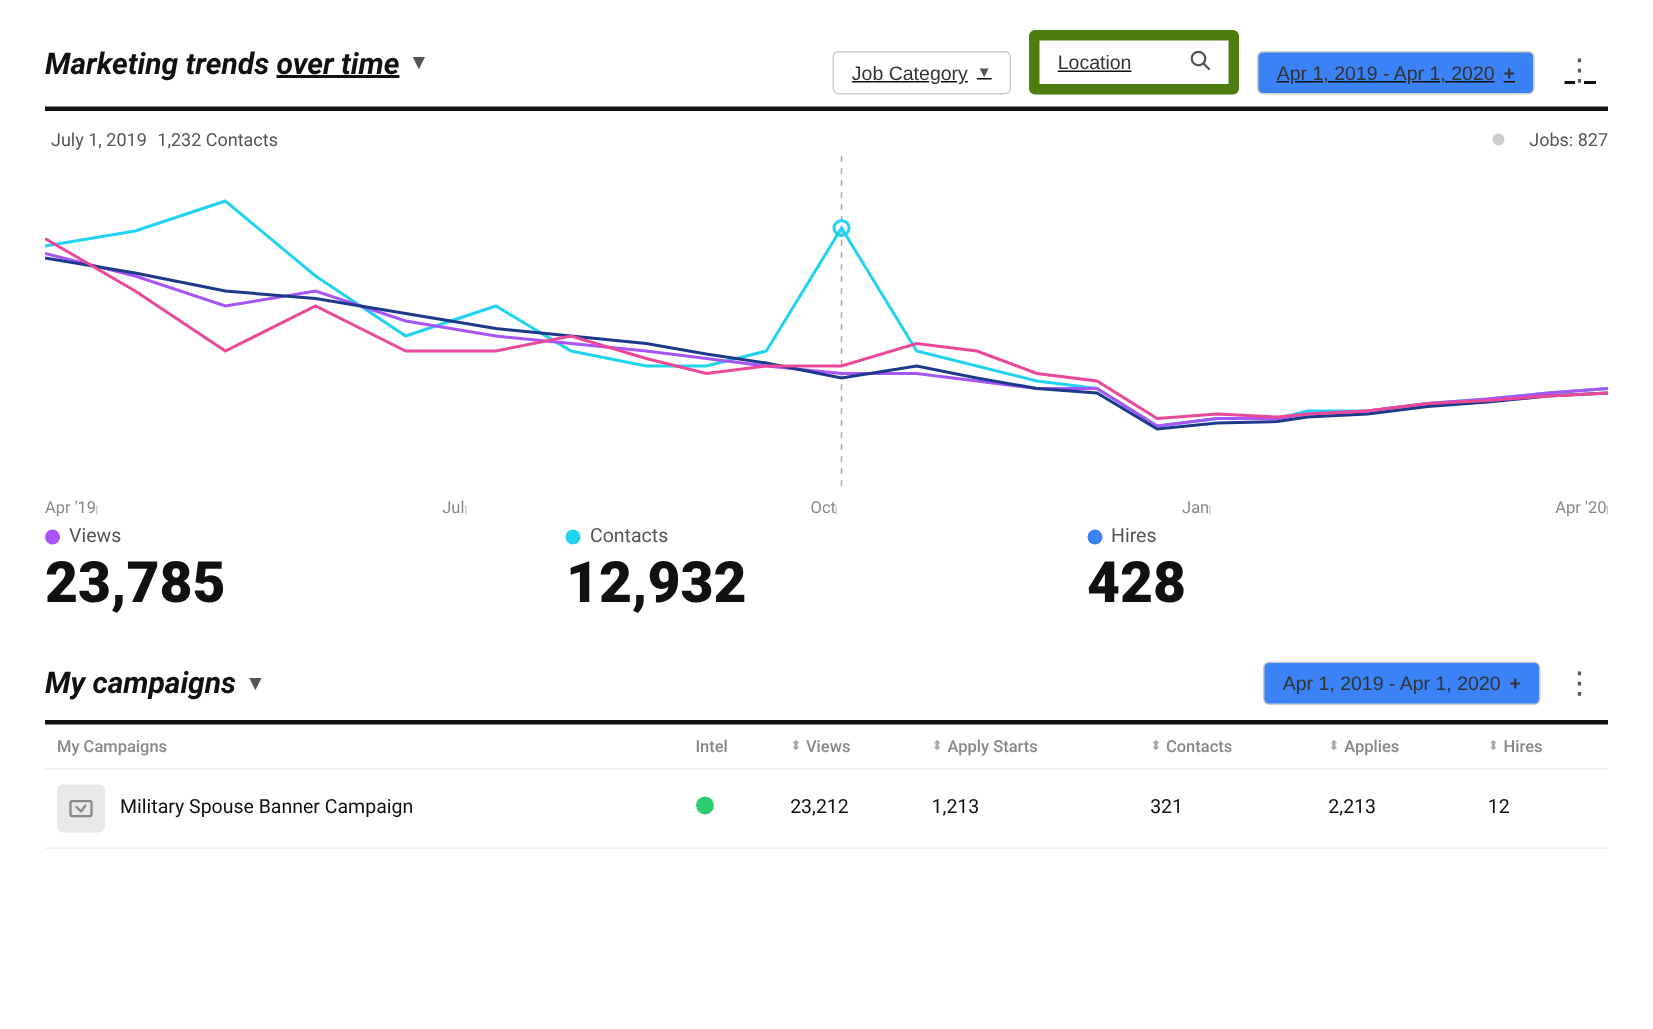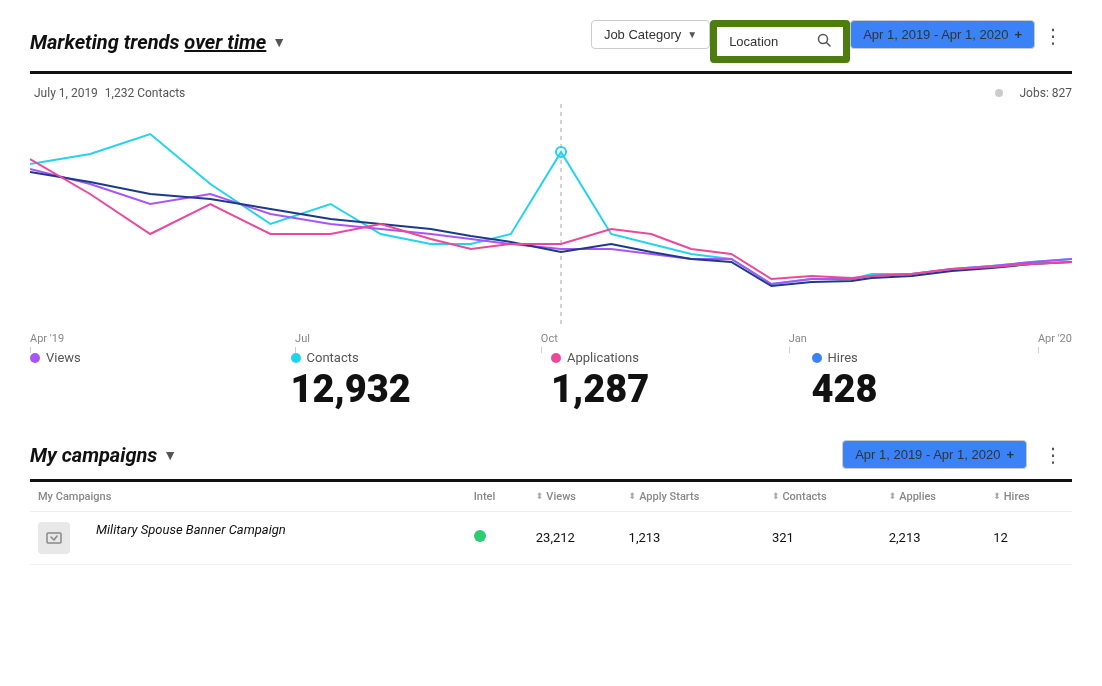--- a/index.html
+++ b/index.html
@@ -42,22 +42,23 @@
     }
 
     .title-chevron {
       font-size: 14px;
       color: #555;
       margin-left: 2px;
     }
 
     .header-controls {
       display: flex;
-      align-items: flex-start;
-      gap: 0;
+      align-items: flex-end;
+      gap: 12px;
+      text-decoration: underline;
     }
 
     .dropdown-btn {
       display: flex;
       align-items: center;
       gap: 6px;
       border: 1px solid #ccc;
       border-radius: 4px;
       padding: 6px 12px;
       font-size: 13px;
@@ -158,22 +159,22 @@
     .x-axis {
       display: flex;
       justify-content: space-between;
       padding: 4px 0 0 0;
       font-size: 11px;
       color: #888;
     }
 
     .x-axis-item {
       display: flex;
-      flex-direction: column;
-      align-items: flex-start;
+      flex-direction: row;
+      align-items: center;
     }
 
     .x-axis-tick {
       width: 1px;
       height: 6px;
       background: #ccc;
       margin-top: 2px;
     }
 
     
@@ -267,22 +268,22 @@
       vertical-align: middle;
     }
 
     .sort-icon {
       font-size: 9px;
       color: #aaa;
     }
 
     .campaign-icon-cell {
       display: flex;
-      gap: 26px;
-      font-style: italic;
+      align-items: center;
+      gap: 10px;
     }
 
     .campaign-icon-box {
       width: 32px;
       height: 32px;
       background: #e8e8e8;
       border-radius: 4px;
       display: flex;
       align-items: center;
       justify-content: center;
@@ -399,34 +400,28 @@
       </div>
     </div>
   </div>
 
   <div class="metrics-section">
     <div class="metric-item">
       <div class="metric-label-row">
         <span class="metric-dot" style="background:#a855f7;"></span>
         <span class="metric-label">Views</span>
       </div>
+      <div class="metric-value">23,785</div>
     </div>
     <div class="metric-item">
       <div class="metric-label-row">
         <span class="metric-dot" style="background:#22d3ee;"></span>
         <span class="metric-label">Contacts</span>
       </div>
       <div class="metric-value">12,932</div>
-    </div>
-    <div class="metric-item">
-      <div class="metric-label-row">
-        <span class="metric-dot" style="background:#ec4899;"></span>
-        <span class="metric-label">Applications</span>
-      </div>
-      <div class="metric-value">1,287</div>
     </div>
     <div class="metric-item">
       <div class="metric-label-row">
         <span class="metric-dot" style="background:#3b82f6;"></span>
         <span class="metric-label">Hires</span>
       </div>
       <div class="metric-value">428</div>
     </div>
   </div>
 

